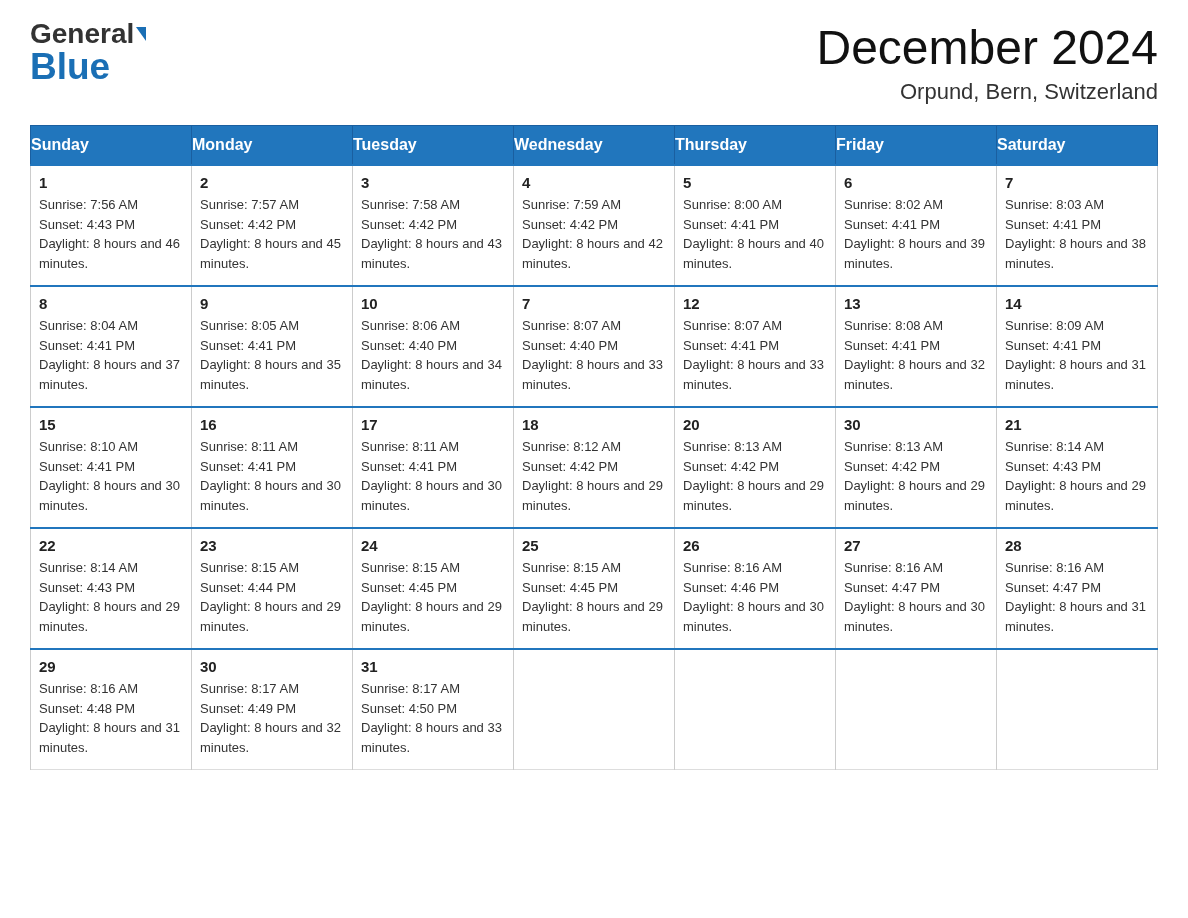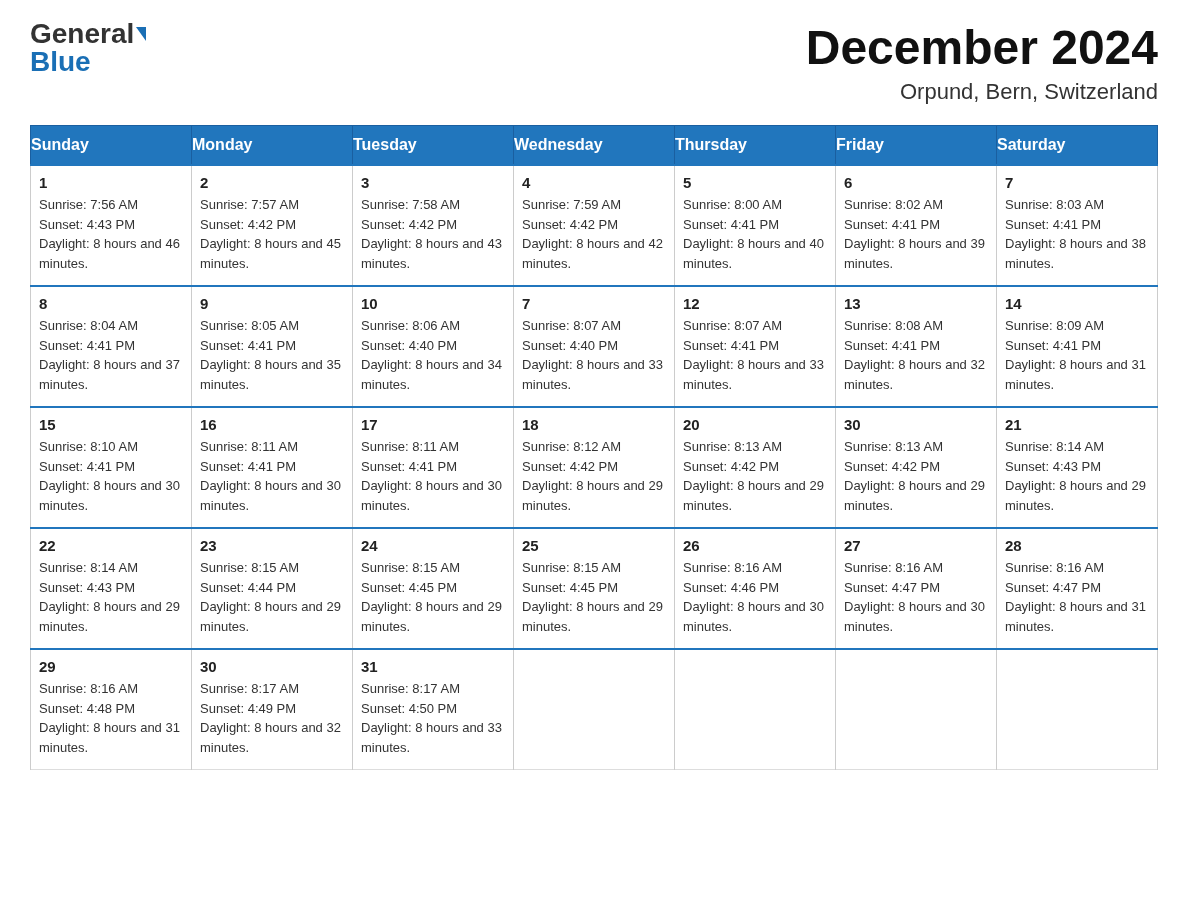--- a/index.html
+++ b/index.html
@@ -21,21 +21,21 @@
       flex-direction: column;
       align-items: flex-start;
     }
     .logo-general {
       font-size: 28px;
       font-weight: bold;
       color: #333;
       line-height: 1;
     }
     .logo-blue {
-      font-size: 28px;
+      font-size: 37px;
       font-weight: bold;
       color: #1a6fb5;
       line-height: 1;
       text-align: right;
     }
     .logo-triangle {
       display: inline-block;
       width: 0;
       height: 0;
       border-left: 10px solid transparent;
@@ -45,21 +45,21 @@
     }
     .logo-row {
       display: flex;
       align-items: center;
     }
     .title-block {
       text-align: right;
     }
     .month-title {
       font-size: 48px;
-      font-weight: bold;
+      font-weight: normal;
       color: #111;
     }
     .location {
       font-size: 22px;
       color: #333;
       margin-top: 4px;
     }
     table {
       width: 100%;
       border-collapse: collapse;

